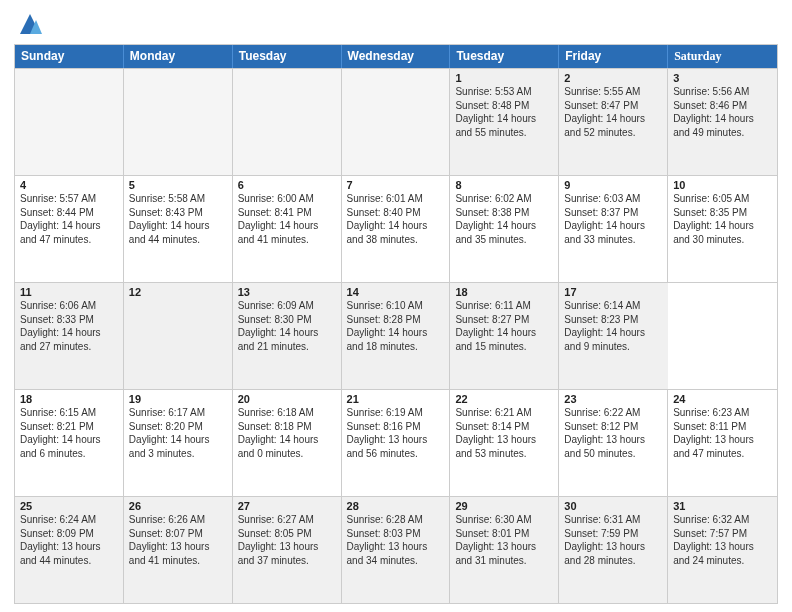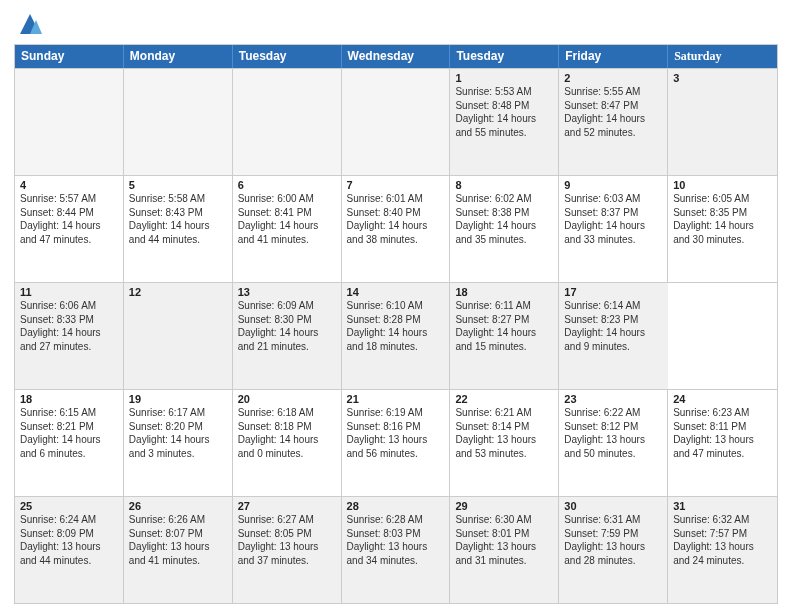--- a/index.html
+++ b/index.html
@@ -154,20 +154,24 @@
           </div>
           <div class="cal-cell alt-row">
             <div class="day-num">2</div>
             <div class="day-info">Sunrise: 5:55 AM
 Sunset: 8:47 PM
 Daylight: 14 hours
 and 52 minutes.</div>
           </div>
           <div class="cal-cell alt-row">
             <div class="day-num">3</div>
+            <div class="day-info">Sunrise: 5:56 AM
+Sunset: 8:46 PM
+Daylight: 14 hours
+and 49 minutes.</div>
           </div>
         </div>
         <div class="cal-row">
           <div class="cal-cell">
             <div class="day-num">4</div>
             <div class="day-info">Sunrise: 5:57 AM
 Sunset: 8:44 PM
 Daylight: 14 hours
 and 47 minutes.</div>
           </div>

